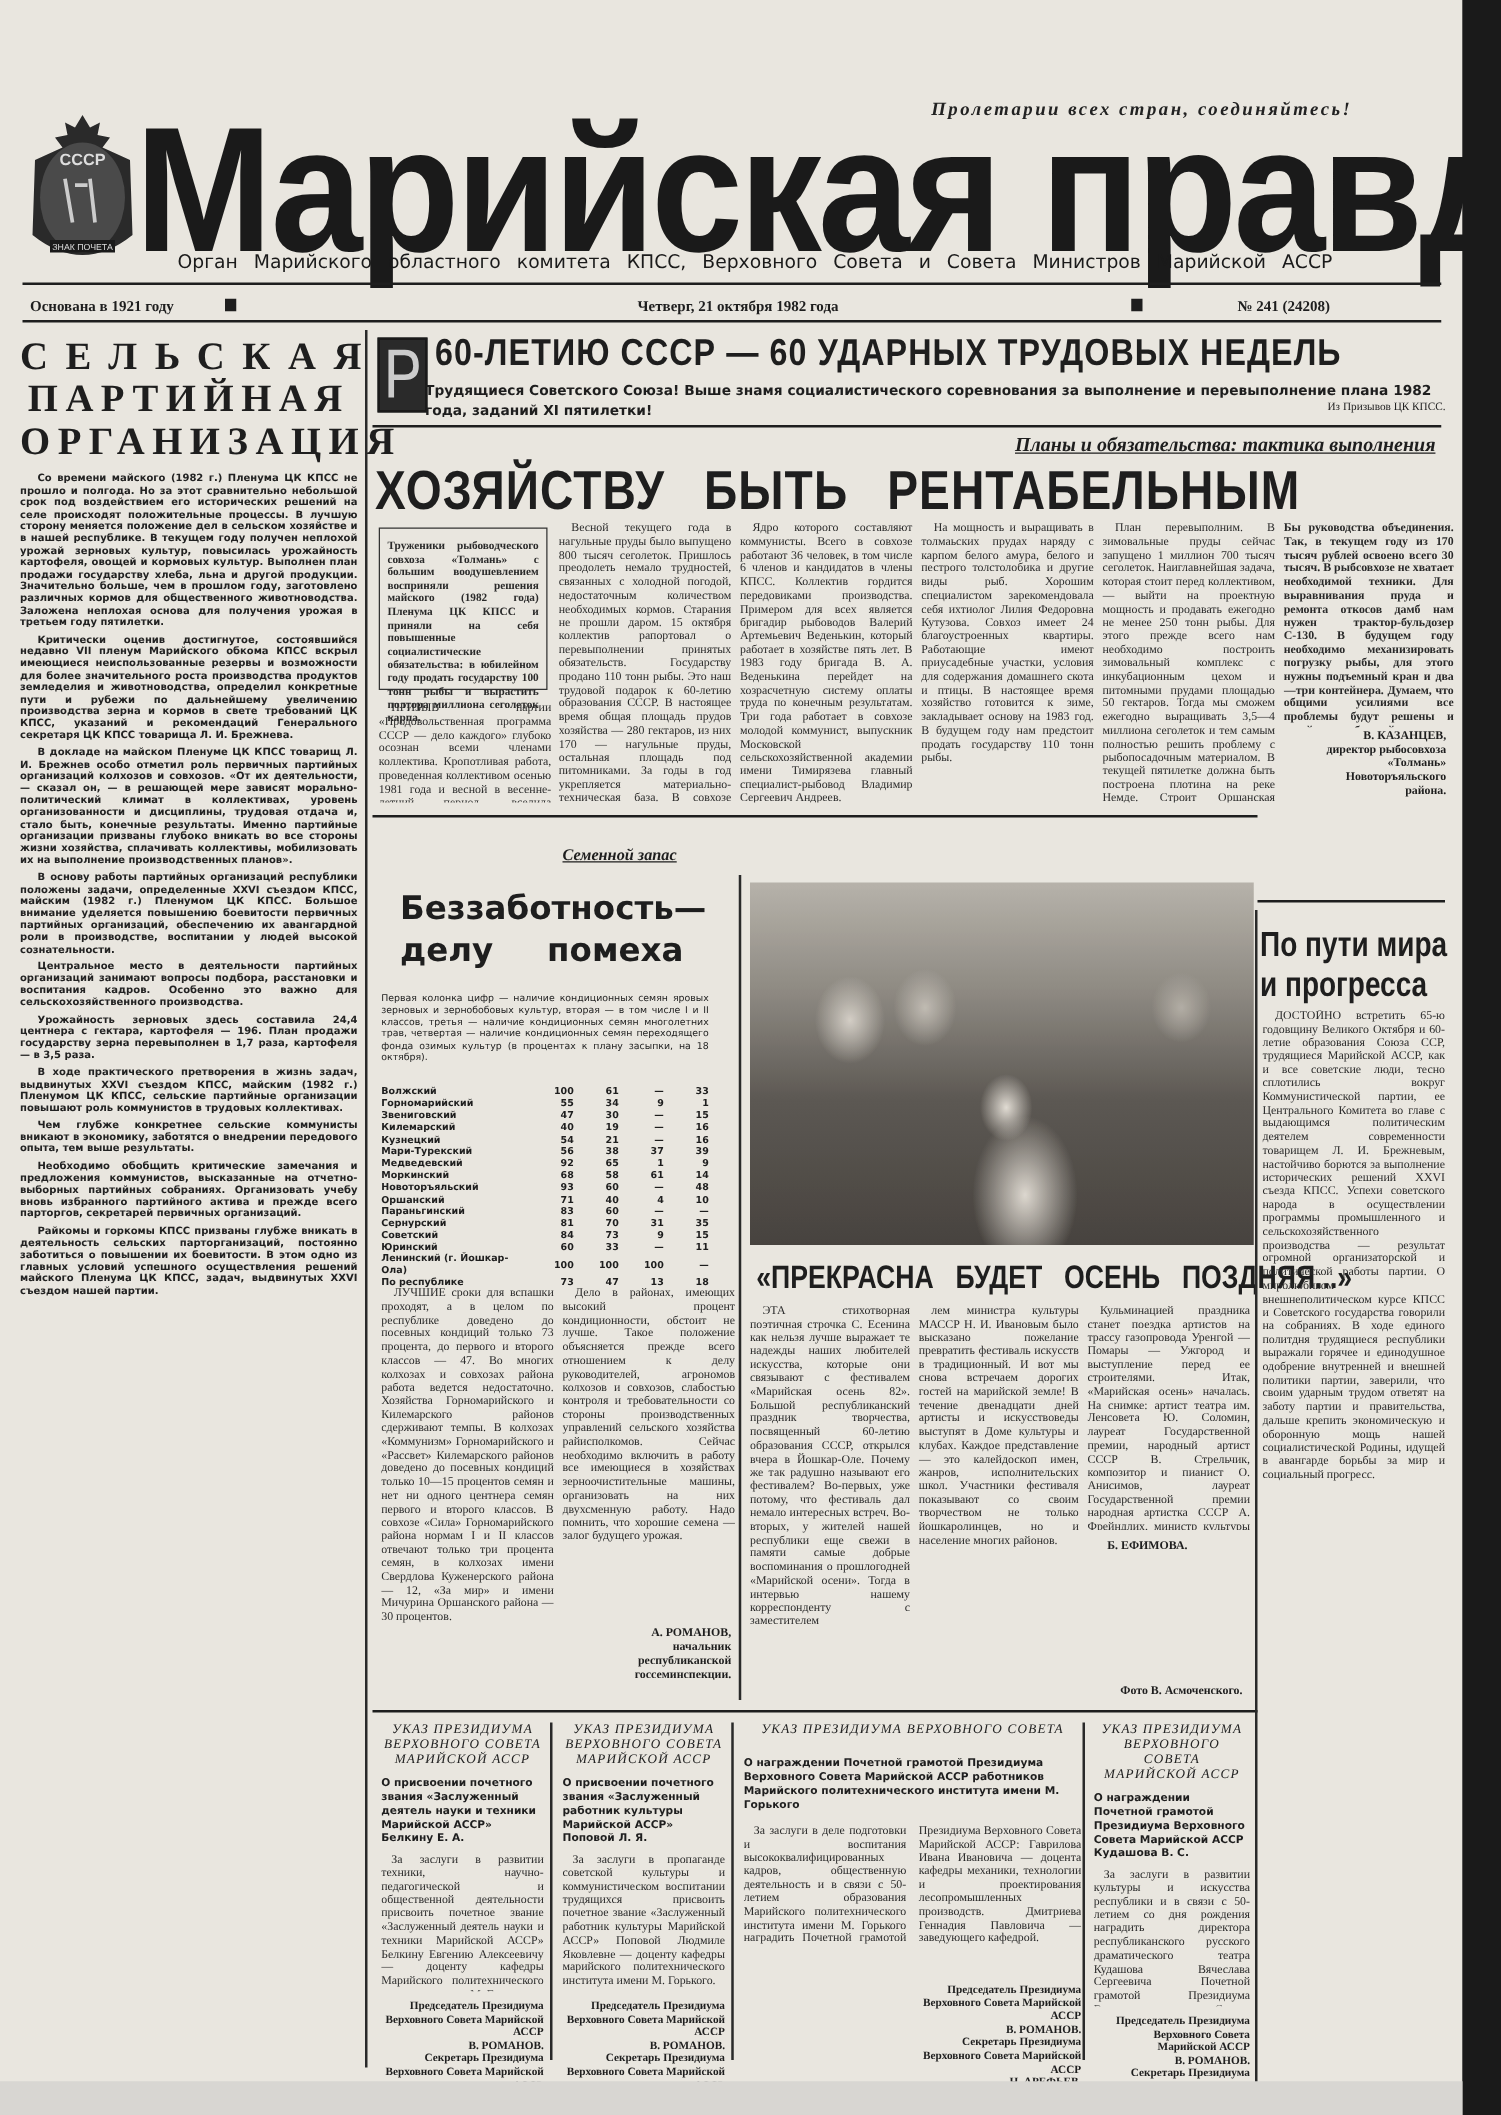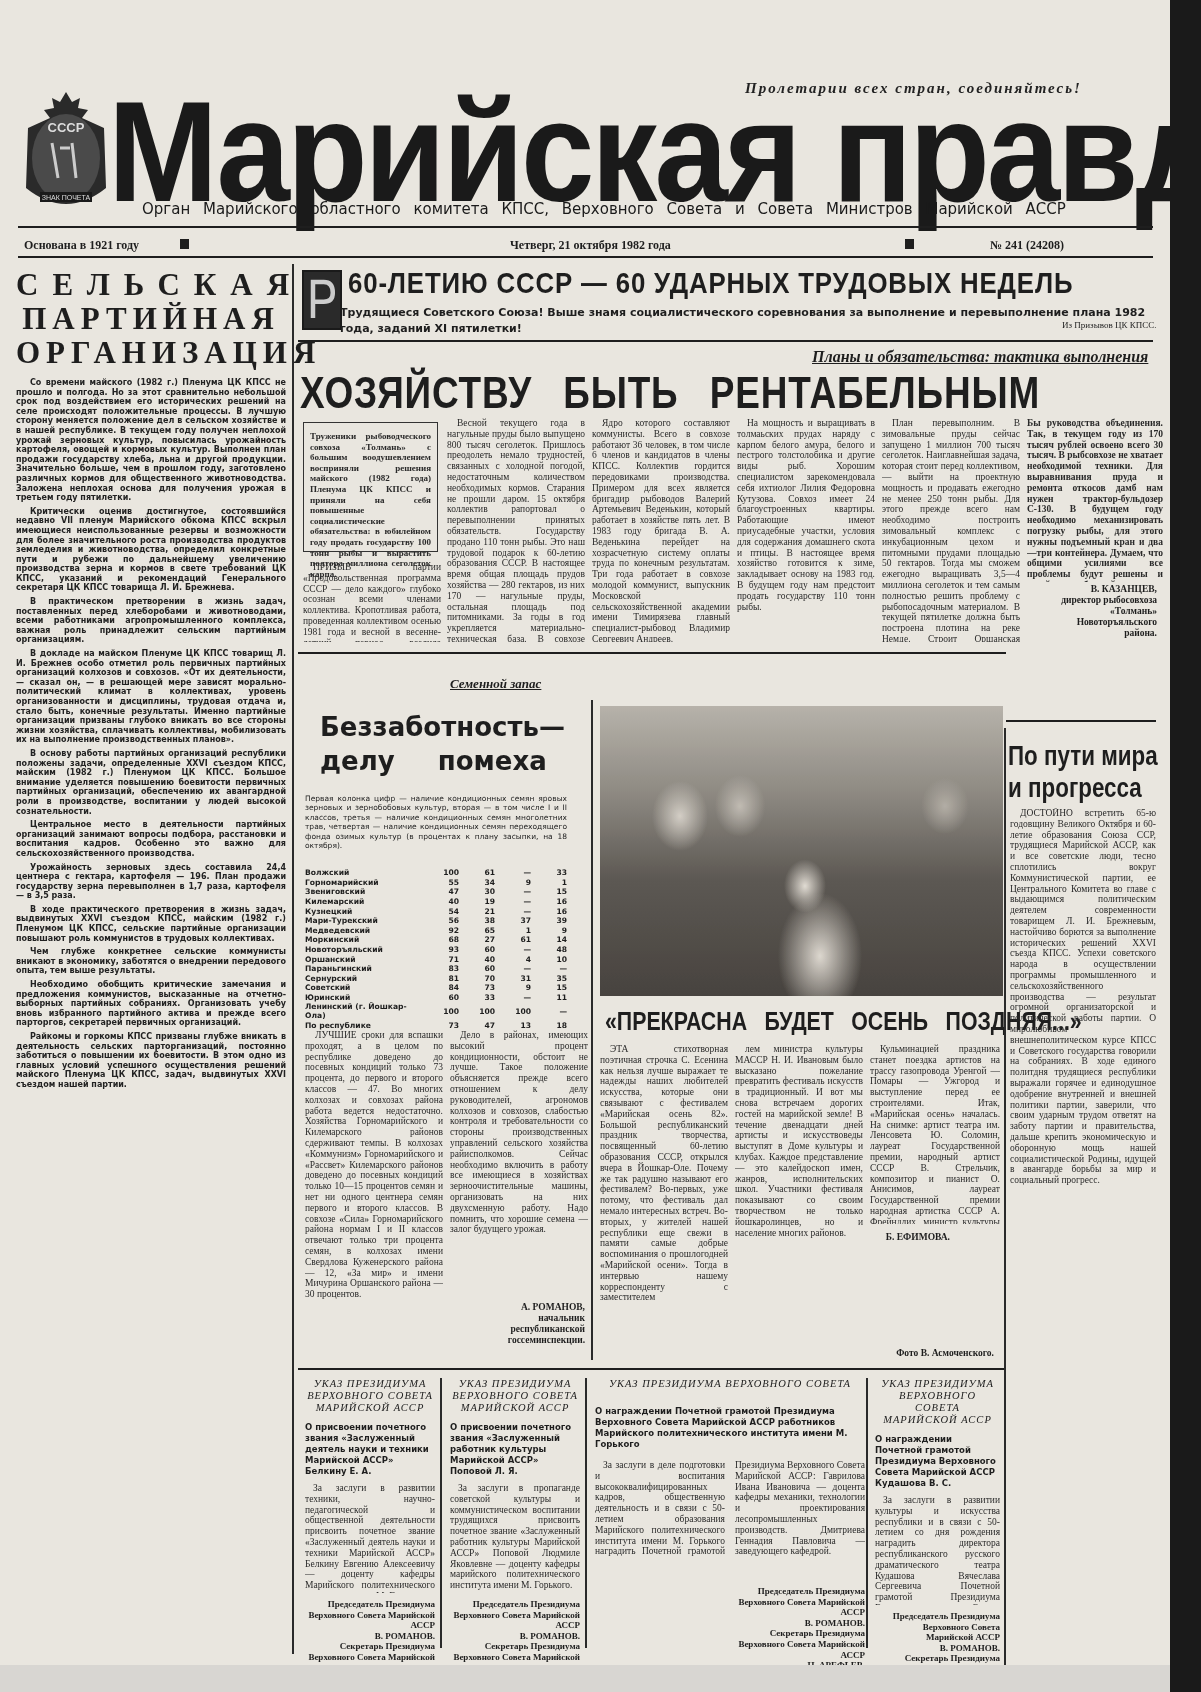--- a/index.html
+++ b/index.html
@@ -126,21 +126,20 @@
 
   <div class="left-col">
     <div class="left-head">
       <div class="l1">СЕЛЬСКАЯ</div>
       <div>ПАРТИЙНАЯ</div>
       <div>ОРГАНИЗАЦИЯ</div>
     </div>
     <div style="margin-top:8px;">
       <p class="body-text" style="text-indent:14px; margin-bottom:4px;">Со времени майского (1982 г.) Пленума ЦК КПСС не прошло и полгода. Но за этот сравнительно небольшой срок под воздействием его исторических решений на селе происходят положительные процессы. В лучшую сторону меняется положение дел в сельском хозяйстве и в нашей республике. В текущем году получен неплохой урожай зерновых культур, повысилась урожайность картофеля, овощей и кормовых культур. Выполнен план продажи государству хлеба, льна и другой продукции. Значительно больше, чем в прошлом году, заготовлено различных кормов для общественного животноводства. Заложена неплохая основа для получения урожая в третьем году пятилетки.</p>
       <p class="body-text" style="text-indent:14px; margin-bottom:4px;">Критически оценив достигнутое, состоявшийся недавно VII пленум Марийского обкома КПСС вскрыл имеющиеся неиспользованные резервы и возможности для более значительного роста производства продуктов земледелия и животноводства, определил конкретные пути и рубежи по дальнейшему увеличению производства зерна и кормов в свете требований ЦК КПСС, указаний и рекомендаций Генерального секретаря ЦК КПСС товарища Л. И. Брежнева.</p>
-      <p class="body-text" style="text-indent:14px; margin-bottom:4px;">В практическом претворении в жизнь задач, поставленных перед хлеборобами и животноводами, всеми работниками агропромышленного комплекса, важная роль принадлежит сельским партийным организациям.</p>
       <p class="body-text" style="text-indent:14px; margin-bottom:4px;">В докладе на майском Пленуме ЦК КПСС товарищ Л. И. Брежнев особо отметил роль первичных партийных организаций колхозов и совхозов. «От их деятельности, — сказал он, — в решающей мере зависят морально-политический климат в коллективах, уровень организованности и дисциплины, трудовая отдача и, стало быть, конечные результаты. Именно партийные организации призваны глубоко вникать во все стороны жизни хозяйства, сплачивать коллективы, мобилизовать их на выполнение производственных планов».</p>
       <p class="body-text" style="text-indent:14px; margin-bottom:4px;">В основу работы партийных организаций республики положены задачи, определенные XXVI съездом КПСС, майским (1982 г.) Пленумом ЦК КПСС. Большое внимание уделяется повышению боевитости первичных партийных организаций, обеспечению их авангардной роли в производстве, воспитании у людей высокой сознательности.</p>
       <p class="body-text" style="text-indent:14px; margin-bottom:4px;">Центральное место в деятельности партийных организаций занимают вопросы подбора, расстановки и воспитания кадров. Особенно это важно для сельскохозяйственного производства.</p>
       <p class="body-text" style="text-indent:14px; margin-bottom:4px;">Урожайность зерновых здесь составила 24,4 центнера с гектара, картофеля — 196. План продажи государству зерна перевыполнен в 1,7 раза, картофеля — в 3,5 раза.</p>
       <p class="body-text" style="text-indent:14px; margin-bottom:4px;">В ходе практического претворения в жизнь задач, выдвинутых XXVI съездом КПСС, майским (1982 г.) Пленумом ЦК КПСС, сельские партийные организации повышают роль коммунистов в трудовых коллективах.</p>
       <p class="body-text" style="text-indent:14px; margin-bottom:4px;">Чем глубже конкретнее сельские коммунисты вникают в экономику, заботятся о внедрении передового опыта, тем выше результаты.</p>
       <p class="body-text" style="text-indent:14px; margin-bottom:4px;">Необходимо обобщить критические замечания и предложения коммунистов, высказанные на отчетно-выборных партийных собраниях. Организовать учебу вновь избранного партийного актива и прежде всего парторгов, секретарей первичных организаций.</p>
       <p class="body-text" style="text-indent:14px; margin-bottom:4px;">Райкомы и горкомы КПСС призваны глубже вникать в деятельность сельских парторганизаций, постоянно заботиться о повышении их боевитости. В этом одно из главных условий успешного осуществления решений майского Пленума ЦК КПСС, задач, выдвинутых XXVI съездом нашей партии.</p>
     </div>
   </div>
@@ -244,21 +243,21 @@
         <tr>
           <td>Медведевский</td>
           <td class="n">92</td>
           <td class="n">65</td>
           <td class="n">1</td>
           <td class="n">9</td>
         </tr>
         <tr>
           <td>Моркинский</td>
           <td class="n">68</td>
-          <td class="n">27</td>
+          <td class="n">58</td>
           <td class="n">61</td>
           <td class="n">14</td>
         </tr>
         <tr>
           <td>Новоторъяльский</td>
           <td class="n">93</td>
           <td class="n">60</td>
           <td class="n">—</td>
           <td class="n">48</td>
         </tr>

